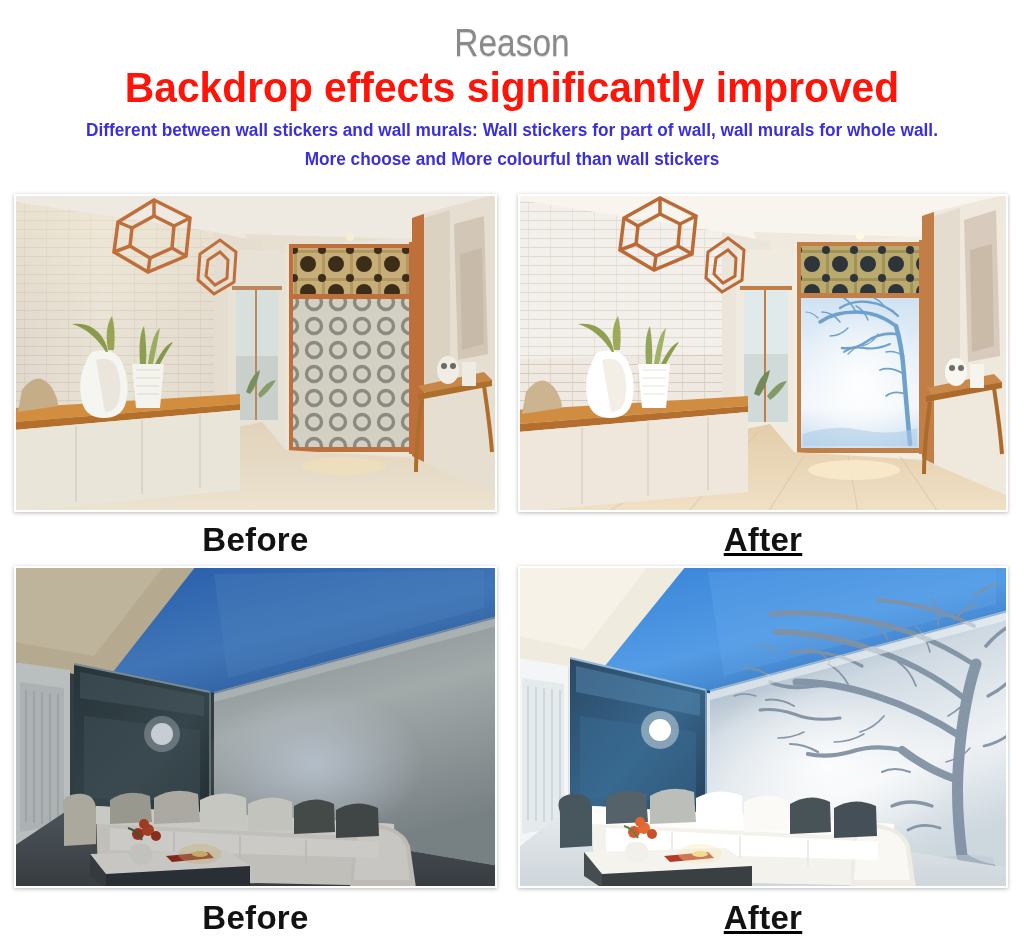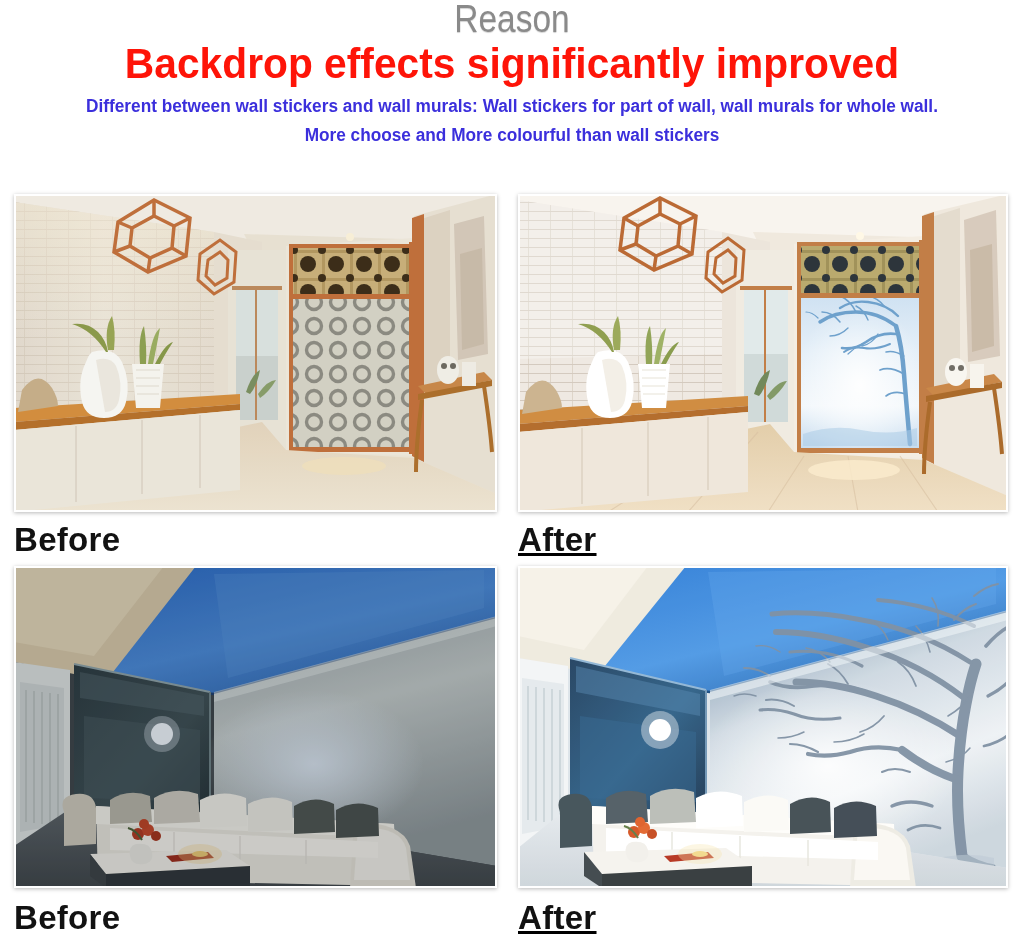--- a/index.html
+++ b/index.html
@@ -13,20 +13,21 @@
     height: 944px;
     font-family: "Liberation Sans", sans-serif;
     overflow: hidden;
     position: relative;
   }
 
   
   .header {
     width: 1024px;
     text-align: center;
+    padding-top: 24px;
     box-sizing: border-box;
   }
   .reason {
     font-family: "Liberation Sans", sans-serif;
     font-size: 38px;
     font-weight: 400;
     color: #8a8a8a;
     letter-spacing: 0px;
     line-height: 38px;
     margin: 0;
@@ -84,21 +85,21 @@
     height: 318px;
     overflow: hidden;
     background: #cfcfcf;
     box-shadow: 0 1px 4px rgba(0,0,0,0.28);
   }
   .row2 .photo { height: 322px; }
 
   .photo svg { display: block; width: 100%; height: 100%; }
 
   .caption {
-    text-align: left;
+    text-align: center;
     font-family: "Liberation Sans", sans-serif;
     font-size: 33px;
     font-weight: bold;
     color: #121212;
     line-height: 40px;
     padding-top: 8px;
     letter-spacing: 0.3px;
   }
   .row2 .caption { padding-top: 10px; }
 </style>

